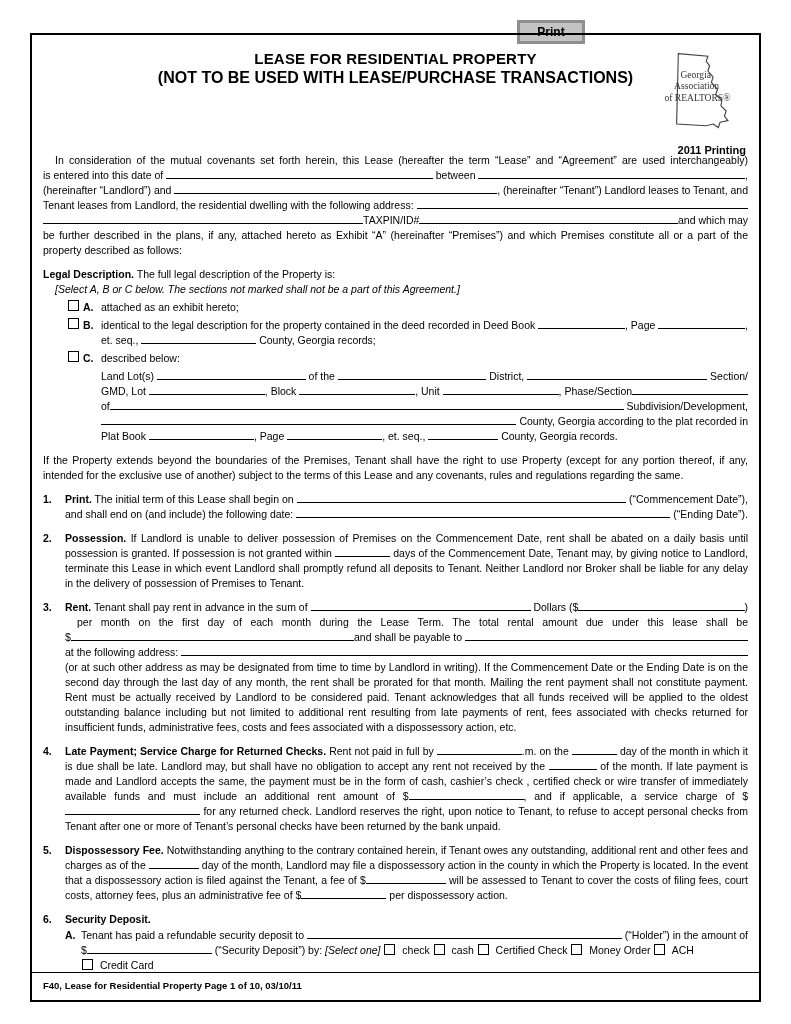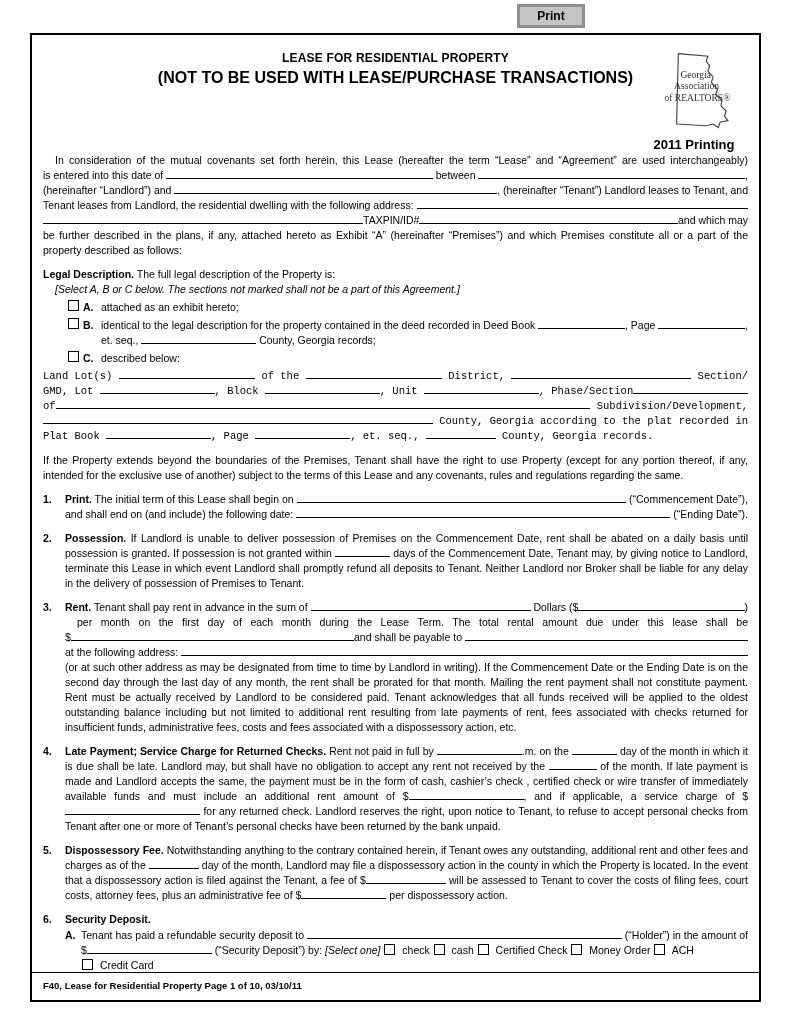--- a/index.html
+++ b/index.html
@@ -1,43 +1,43 @@
 <!DOCTYPE html>
 <html><head>
 <meta charset="utf-8">
 <style>
   html,body{margin:0;padding:0;background:#fff;}
   body{font-family:"Liberation Sans",sans-serif;color:#000;}
   .page{position:relative;width:791px;height:1024px;background:#fff;overflow:hidden;}
-  .print-btn{position:absolute;left:517px;top:4px;width:68px;height:24px;background:#c3c3c3;
+  .print-btn{position:absolute;left:517px;top:20px;width:68px;height:24px;background:#c3c3c3;
     border:3px solid #8f8f8f;font-family:"Liberation Sans",sans-serif;font-weight:bold;font-size:12px;color:#000;cursor:pointer;}
   .doc{position:absolute;left:30px;top:33px;width:731px;height:969px;border:2px solid #000;
     box-sizing:border-box;padding:8px 11px 30px 11px;font-size:10.5px;line-height:15px;}
   .hdr{position:relative;height:102px;}
-  .title{text-align:center;font-weight:bold;font-size:12px;letter-spacing:.2px;margin-top:8px;}
+  .title{text-align:center;font-weight:bold;font-size:15px;letter-spacing:.2px;margin-top:8px;}
   .subtitle{text-align:center;font-weight:bold;font-size:16px;margin-top:4px;}
   .logo{position:absolute;right:2px;top:0;width:104px;text-align:center;}
   .logo svg{width:88px;height:80px;display:block;margin:0 auto;}
   .logo text{font-family:"Liberation Serif",serif;font-size:11px;fill:#333;}
-  .printing{font-weight:bold;font-size:13px;margin-top:6px;text-align:center;}
+  .printing{font-weight:bold;font-size:11px;margin-top:12px;text-align:right;}
   .blk{margin:0 0 9px 0;}
   .row-f{display:flex;align-items:baseline;}
   .row-f .seg{white-space:pre;flex:0 0 auto;}
   .row-j{text-align:justify;text-align-last:justify;margin-left:12px;}
   .row-p{text-align:justify;}
   .ublank{flex:1 1 auto;height:0;border-bottom:1.2px solid #000;}
   .iblank{display:inline-block;height:1px;border-bottom:1.2px solid #000;}
   .bu{font-weight:bold;}
   .ii{font-style:italic;text-align:right;}
   .note{margin-left:12px;}
   .li{display:flex;align-items:baseline;margin:3px 0 3px 24px;}
   .li .cbx{flex:0 0 auto;}
   .li-letter{font-weight:bold;width:18px;flex:0 0 auto;}
   .li-body{flex:1;min-width:0;}
-  .sub{font-family:Liberation Mono, monospace;}
+  .sub{margin-left:58px;}
   .cbx{display:inline-block;width:9px;height:9px;border:1.5px solid #000;vertical-align:-1px;
     margin:0 4px 0 1px;background:#fff;cursor:pointer;}
   .sec{display:flex;margin-bottom:9px;}
   .sec-num{width:22px;font-weight:bold;flex:0 0 auto;}
   .sec-body{flex:1;min-width:0;}
   .s6a{display:flex;margin-top:1px;}
   .s6a-letter{font-weight:bold;width:16px;flex:0 0 auto;}
   .s6a-body{flex:1;min-width:0;}
   .footer{position:absolute;left:0;right:0;bottom:0;border-top:1.5px solid #000;display:flex;
     justify-content:space-between;padding:5px 11px 7px 11px;font-size:9.5px;font-weight:bold;}

